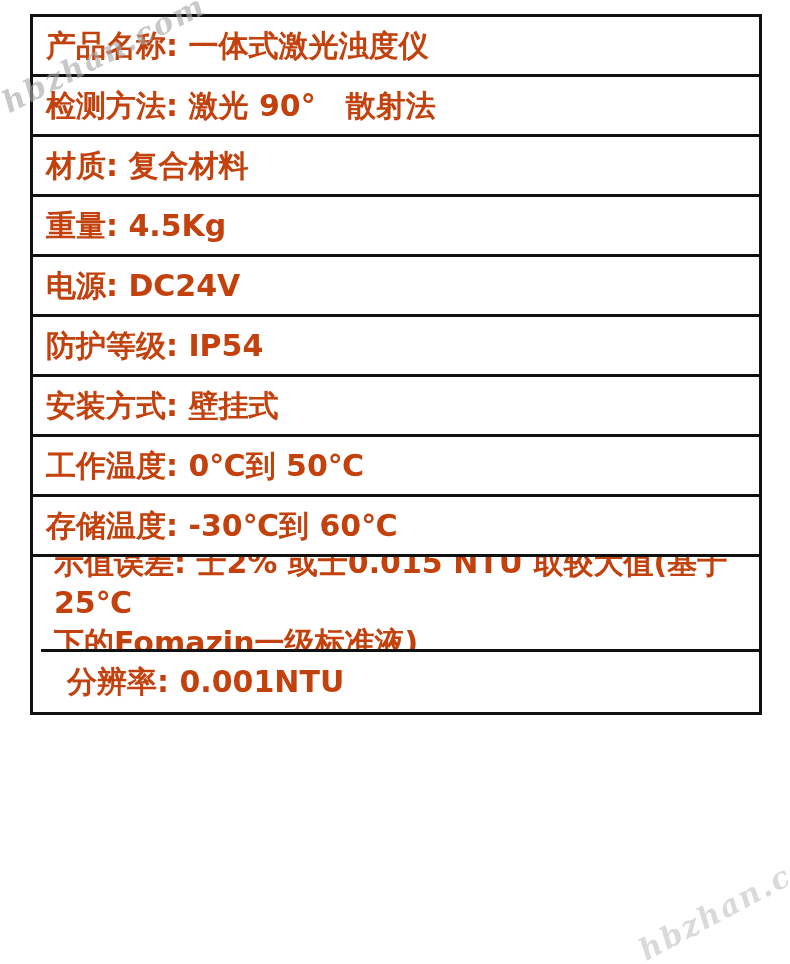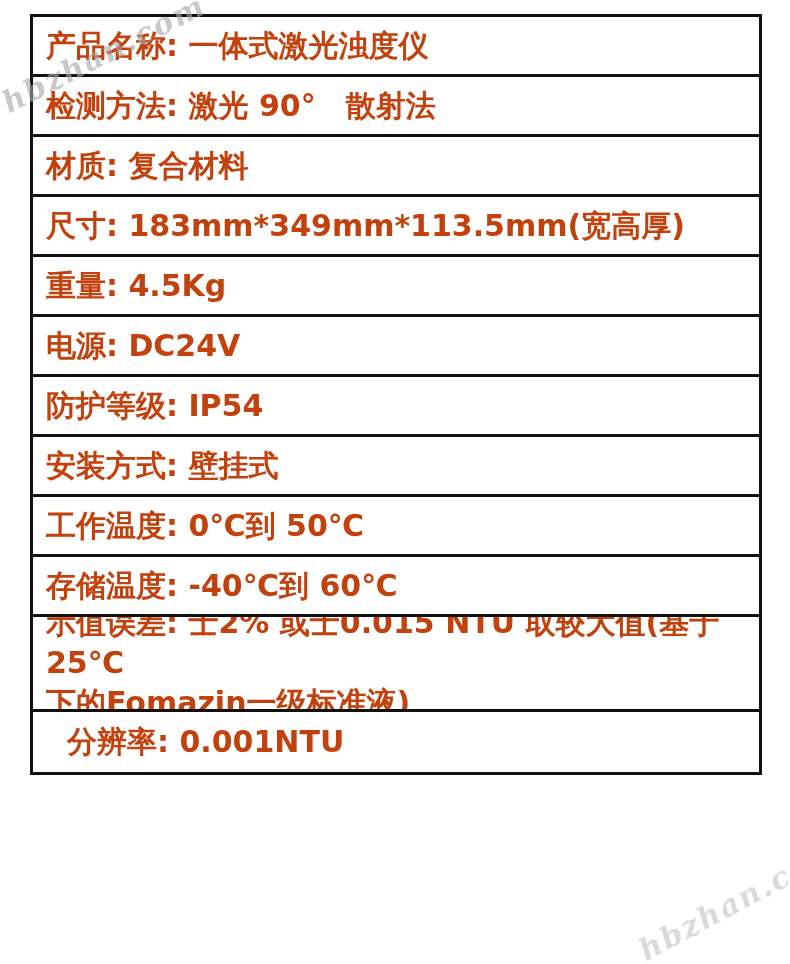--- a/index.html
+++ b/index.html
@@ -33,20 +33,21 @@
     overflow: hidden;
   }
 
   .spec-row:last-child {
     border-bottom: none;
     padding-left: 34px;
   }
 
   .spec-row.tall {
     height: 95px;
+    margin-left: 8px;
   }
 
   .spec-text {
     font-size: 30px;
     font-weight: bold;
     color: #c2410c;
     line-height: 40px;
     white-space: pre-wrap;
     letter-spacing: 0px;
   }
@@ -87,39 +88,36 @@
   <div class="spec-row">
     <span class="spec-text">产品名称: 一体式激光浊度仪</span>
   </div>
   <div class="spec-row">
     <span class="spec-text">检测方法: 激光 90°　散射法</span>
   </div>
   <div class="spec-row">
     <span class="spec-text">材质: 复合材料</span>
   </div>
   <div class="spec-row">
-    <span class="spec-text">尺寸: 183mm*349mm*113.5mm(宽高厚)</span>
-  </div>
-  <div class="spec-row">
     <span class="spec-text">重量: 4.5Kg</span>
   </div>
   <div class="spec-row">
     <span class="spec-text">电源: DC24V</span>
   </div>
   <div class="spec-row">
     <span class="spec-text">防护等级: IP54</span>
   </div>
   <div class="spec-row">
     <span class="spec-text">安装方式: 壁挂式</span>
   </div>
   <div class="spec-row">
     <span class="spec-text">工作温度: 0℃到 50℃</span>
   </div>
   <div class="spec-row">
-    <span class="spec-text">存储温度: -40℃到 60℃</span>
+    <span class="spec-text">存储温度: -30℃到 60℃</span>
   </div>
   <div class="spec-row tall">
     <span class="spec-text">示值误差: 士2% 或士0.015 NTU 取较大值(基于25℃
 下的Fomazin一级标准液)</span>
   </div>
   <div class="spec-row">
     <span class="spec-text">分辨率: 0.001NTU</span>
   </div>
 </div>
 

